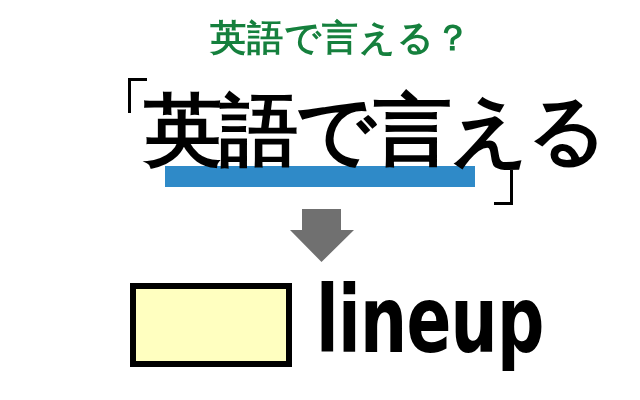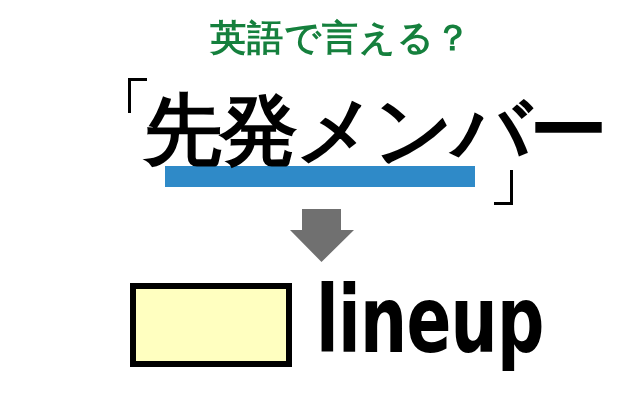--- a/index.html
+++ b/index.html
@@ -16,21 +16,21 @@
 </style>
 </head>
 <body>
 
 <div class="abs subtitle">英語で言える？</div>
 
 <div class="abs bracket-l"></div>
 
 <div class="abs underline" style="background:#2f8ac8;"></div>
 
-<div class="abs main-word">先発メンバー</div>
+<div class="abs main-word">英語で言える</div>
 
 <div class="abs bracket-r"></div>
 
 <div class="abs arrow">
   <svg width="68" height="56" viewBox="0 0 68 56">
     <polygon points="14,1 53,1 53,22 66,22 33.5,54 2,22 14,22" fill="#707070"></polygon>
   </svg>
 </div>
 
 <div class="abs answer-box" style="background:#ffffc0;">

